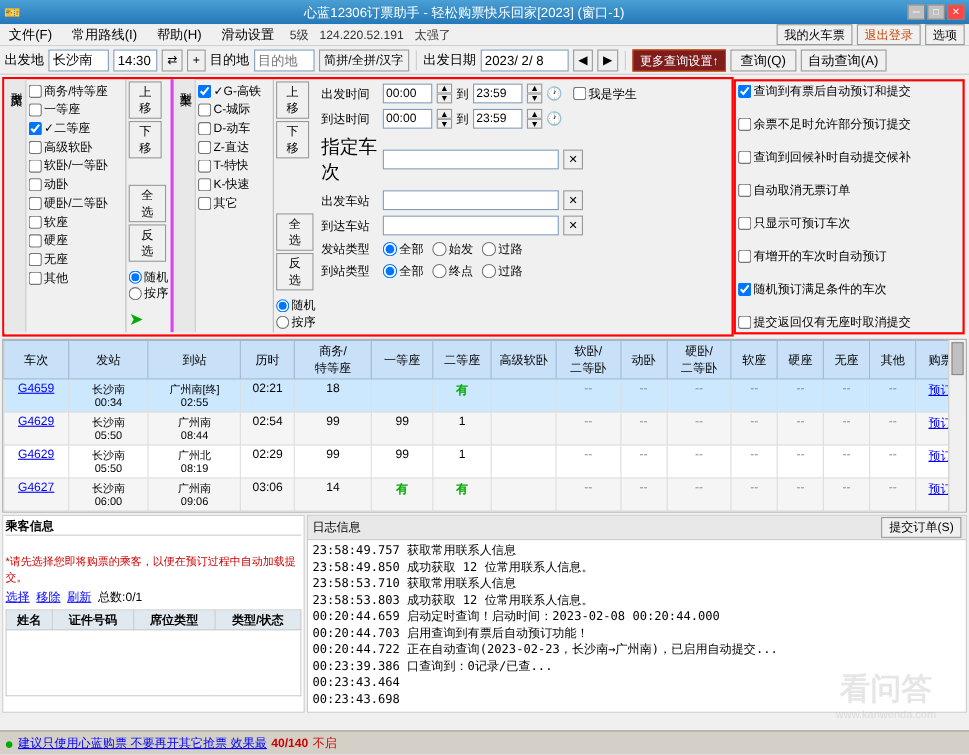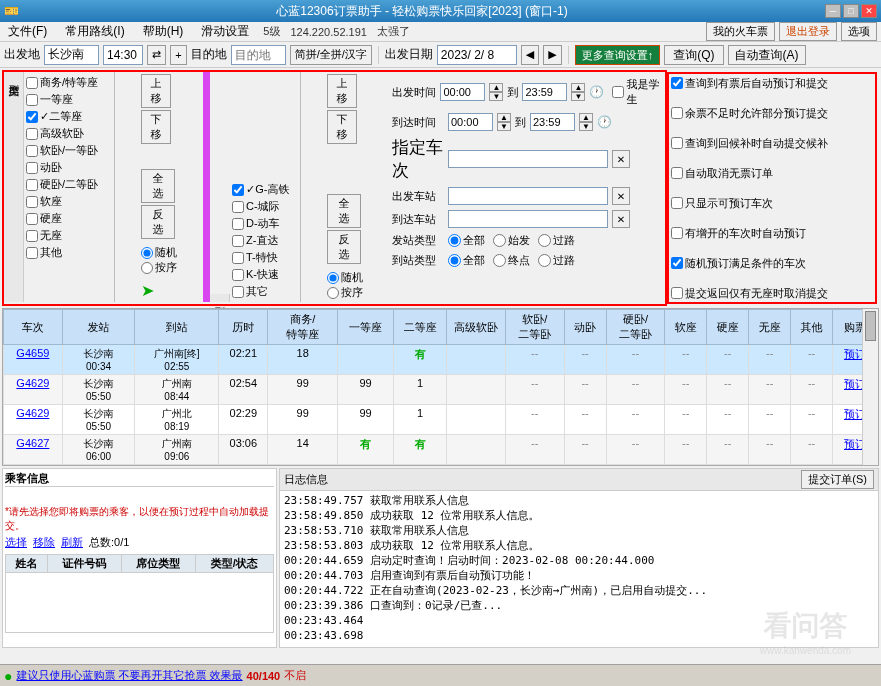--- a/index.html
+++ b/index.html
@@ -18,21 +18,21 @@
     .signal-text { color: #333; font-size: 11px; }
     .btn-menu { background: #f0f0f0; border: 1px solid #999; padding: 1px 6px; cursor: pointer; font-size: 11px; }
     
     
     .toolbar { background: #f0f0f0; height: 26px; display: flex; align-items: center; padding: 2px 4px; gap: 4px; border-bottom: 1px solid #ccc; }
     .tb-label { font-size: 12px; color: #000; }
     .tb-input { border: 1px solid #7f9db9; height: 20px; padding: 1px 3px; font-size: 12px; background: white; }
     .tb-btn { border: 1px solid #999; background: #f0f0f0; height: 20px; padding: 0 4px; cursor: pointer; font-size: 11px; }
     .tb-sep { width: 1px; height: 18px; background: #ccc; margin: 0 2px; }
     .date-input { width: 80px; }
-    .btn-more { background: #15803d; color: white; border: 1px solid #cc4400; padding: 2px 6px; font-size: 11px; cursor: pointer; height: 20px; }
+    .btn-more { background: #7f1d1d; color: white; border: 1px solid #cc4400; padding: 2px 6px; font-size: 11px; cursor: pointer; height: 20px; }
     .btn-query { background: #f0f0f0; border: 1px solid #999; padding: 1px 8px; font-size: 12px; cursor: pointer; height: 20px; }
     .btn-auto { background: #f0f0f0; border: 1px solid #999; padding: 1px 6px; font-size: 12px; cursor: pointer; height: 20px; }
     .seat-item { display: flex; align-items: center; gap: 2px; margin: 1px 0; }
     .seat-item input[type=checkbox] { width: 12px; height: 12px; }
     .seat-item label { font-size: 11px; color: #000; }
     .sm-btn { border: 1px solid #999; background: #f0f0f0; padding: 1px 8px; font-size: 11px; cursor: pointer; }
     .move-btn { border: 1px solid #999; background: #f0f0f0; padding: 1px 4px; font-size: 11px; cursor: pointer; width: 30px; text-align: center; }
     .radio-item { display: flex; align-items: center; gap: 2px; }
     .radio-item input { width: 12px; height: 12px; }
     .radio-item label { font-size: 11px; }
@@ -119,21 +119,21 @@
     <button class="tb-btn">▶</button>
     <div class="tb-sep"></div>
     <button class="btn-more">更多查询设置↑</button>
     <button class="btn-query">查询(Q)</button>
     <button class="btn-auto">自动查询(A)</button>
   </div>
 
   <div style="display:flex; margin:2px;">
 
     <div style="border:2px solid #ff0000; flex:1; display:flex; flex-direction:column;">
-      <div style="display:flex; height:230px;gap:24px;">
+      <div style="display:flex; height:230px;">
 
         <div style="display:flex; flex-direction:row; border-right:1px solid #bbb;">
           <div style="writing-mode:vertical-rl; text-orientation:mixed; font-size:11px; padding:4px 2px; background:#e8e8e8; border-right:1px solid #ccc; display:flex; align-items:center;">席类型</div>
           <div style="display:flex; flex-direction:column; padding:2px; min-width:90px;">
             <div class="seat-item">
                 <input type="checkbox" id="s0" style="">
                 <label for="s0">商务/特等座</label>
               </div>
             <div class="seat-item">
                 <input type="checkbox" id="s1" style="">
@@ -191,21 +191,21 @@
             <div class="radio-item">
                 <input type="radio" name="seat_order" id="sr2" style="">
                 <label for="sr2">按序</label>
               </div>
           </div>
           <div style="margin-top:4px;">
             <span style="color:#00aa00; font-size:16px; cursor:pointer;">➤</span>
           </div>
         </div>
 
-        <div style="display:flex; flex-direction:row; border-right:1px solid #bbb; border-left:7px solid #d946ef;align-items:flex-end;">
+        <div style="display:flex; flex-direction:row; border-right:1px solid #bbb; border-left:3px solid #d946ef;">
           <div style="writing-mode:vertical-rl; text-orientation:mixed; font-size:11px; padding:4px 2px; background:#e8e8e8; border-right:1px solid #ccc; display:flex; align-items:center;">车类型</div>
           <div style="display:flex; flex-direction:column; padding:2px; min-width:70px;">
             <div class="seat-item">
                 <input type="checkbox" id="t0" checked="" style="">
                 <label for="t0">✓G-高铁</label>
               </div>
             <div class="seat-item">
                 <input type="checkbox" id="t1" style="">
                 <label for="t1">C-城际</label>
               </div>

